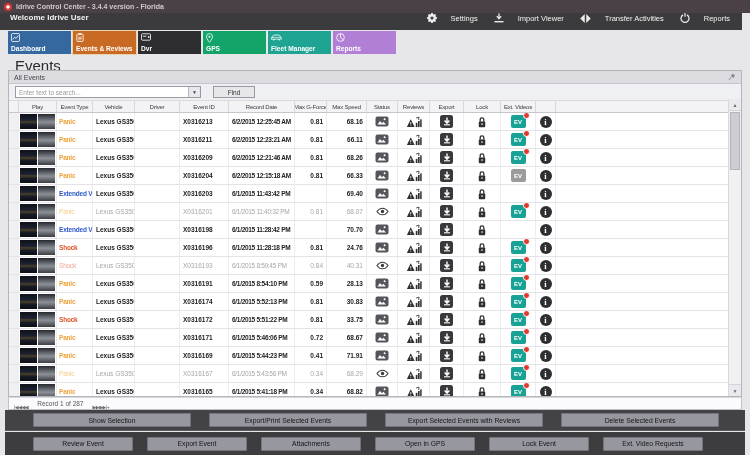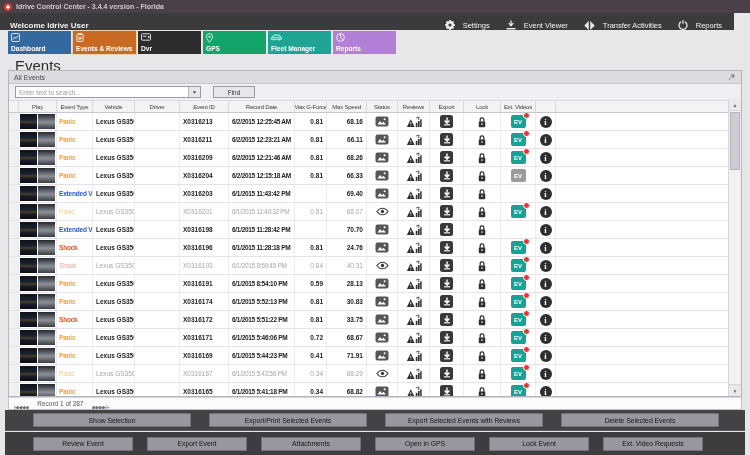--- a/index.html
+++ b/index.html
@@ -7,25 +7,25 @@
        font-family:"Liberation Sans",sans-serif;-webkit-font-smoothing:antialiased}
 
   
   .titlebar{position:absolute;top:0;left:0;right:0;height:13px;background:#4a4148;
             display:flex;align-items:center;gap:4px;padding-left:4px;box-sizing:border-box}
   .app-icon{width:8px;height:8px;border-radius:50%;
             background:radial-gradient(circle,#fff 0 26%,#cf3b30 32% 100%);flex:0 0 auto}
   .title-text{font-size:7px;font-weight:bold;color:#cfc9cf;white-space:nowrap}
 
   
-  .topbar{position:absolute;top:13px;left:0;right:16px;height:17px;background:#3b3b3d;
-          display:flex;align-items:flex-end;color:#f2f2f2}
+  .topbar{position:absolute;top:13px;left:0;right:8px;height:17px;background:#3b3b3d;
+          display:flex;align-items:flex-start;color:#f2f2f2}
   .welcome{font-size:8px;margin-left:10px;font-weight:bold}
   .tb-actions{margin-left:auto;display:flex;gap:16px;margin-right:12px;align-items:center}
-  .tb-action{display:flex;gap:8px;align-items:center;font-size:7.5px;cursor:pointer}
+  .tb-action{display:flex;gap:14px;align-items:center;font-size:7.5px;cursor:pointer}
   .tb-action .ico{display:flex;align-items:center}
 
   
   .tabstrip{position:absolute;top:31px;left:8px;height:23px;display:flex;gap:2px}
   .tab{width:63px;position:relative;cursor:pointer;box-sizing:border-box}
   .tab.active{outline:1.5px solid #ecd2a8;outline-offset:0}
   .tab-icon{position:absolute;top:2px;left:3px;opacity:.92;display:flex}
   .tab-label{position:absolute;bottom:2px;left:3px;font-size:6.6px;font-weight:bold;color:#fff;white-space:nowrap}
 
   .page-title{position:absolute;top:57px;left:15px;font-size:15px;color:#2c2c2e}
@@ -142,21 +142,21 @@
         </span>
     <span class="lbl">Settings</span>
   </span>
       <span class="tb-action">
     <span class="ico">
           <svg width="10" height="10" viewBox="0 0 10 10">
             <path d="M5 .5v4.8M2.8 3.2 5 5.8l2.2-2.6" stroke="#ececec" fill="none" stroke-width="1.3"></path>
             <path d="M.5 8h9v1.4h-9z" fill="#ececec"></path>
           </svg>
         </span>
-    <span class="lbl">Event Viewer</span>
+    <span class="lbl">Import Viewer</span>
   </span>
       <span class="tb-action">
     <span class="ico">
           <svg width="11" height="9" viewBox="0 0 12 10">
             <path fill="#ececec" d="M5.2 0v10L.2 5z"></path>
             <path fill="#ececec" d="M6.8 0v10l5-5z"></path>
           </svg>
         </span>
     <span class="lbl">Transfer Activities</span>
   </span>

